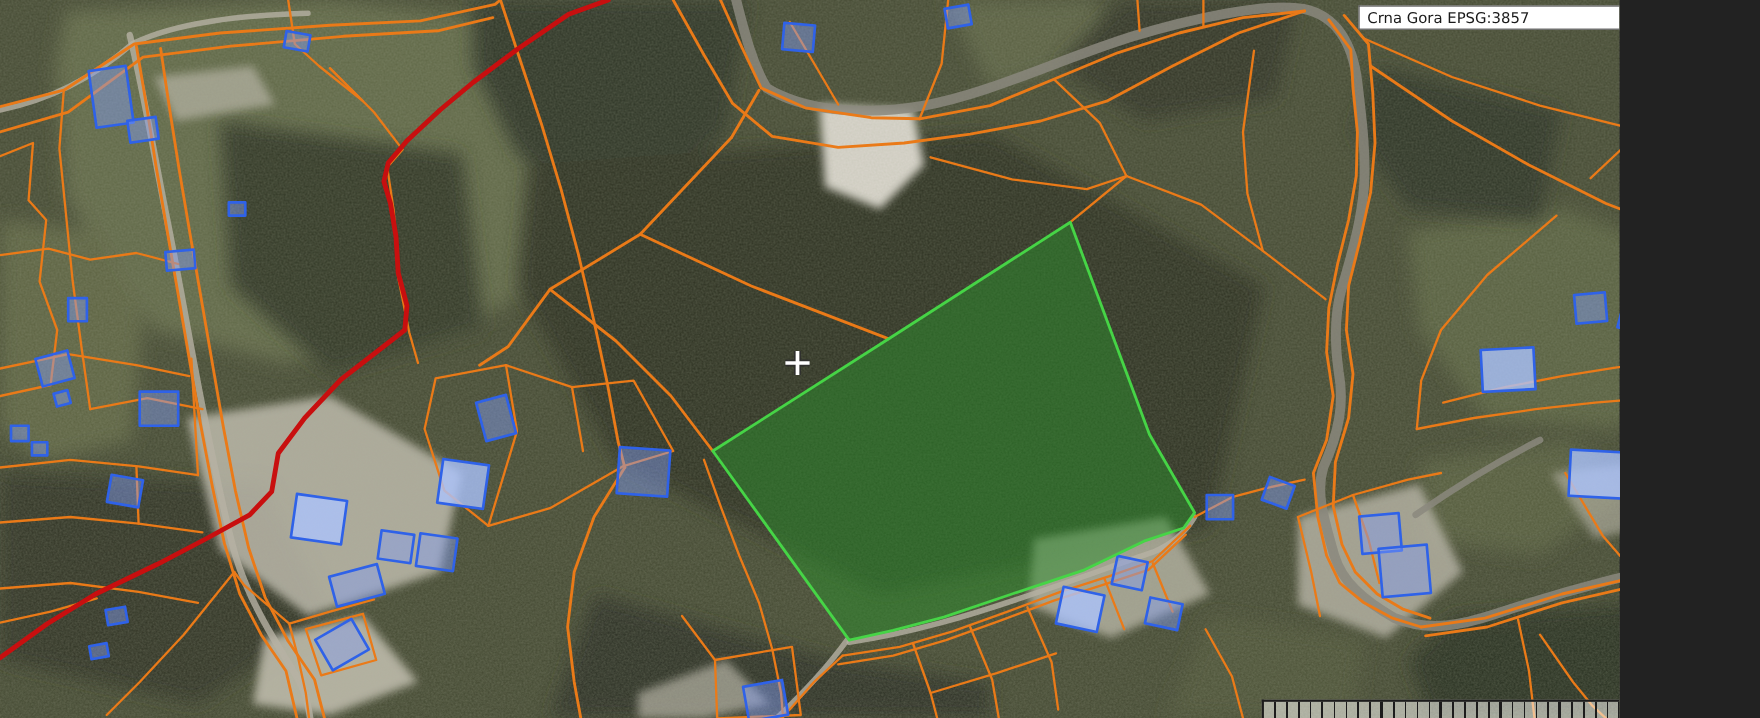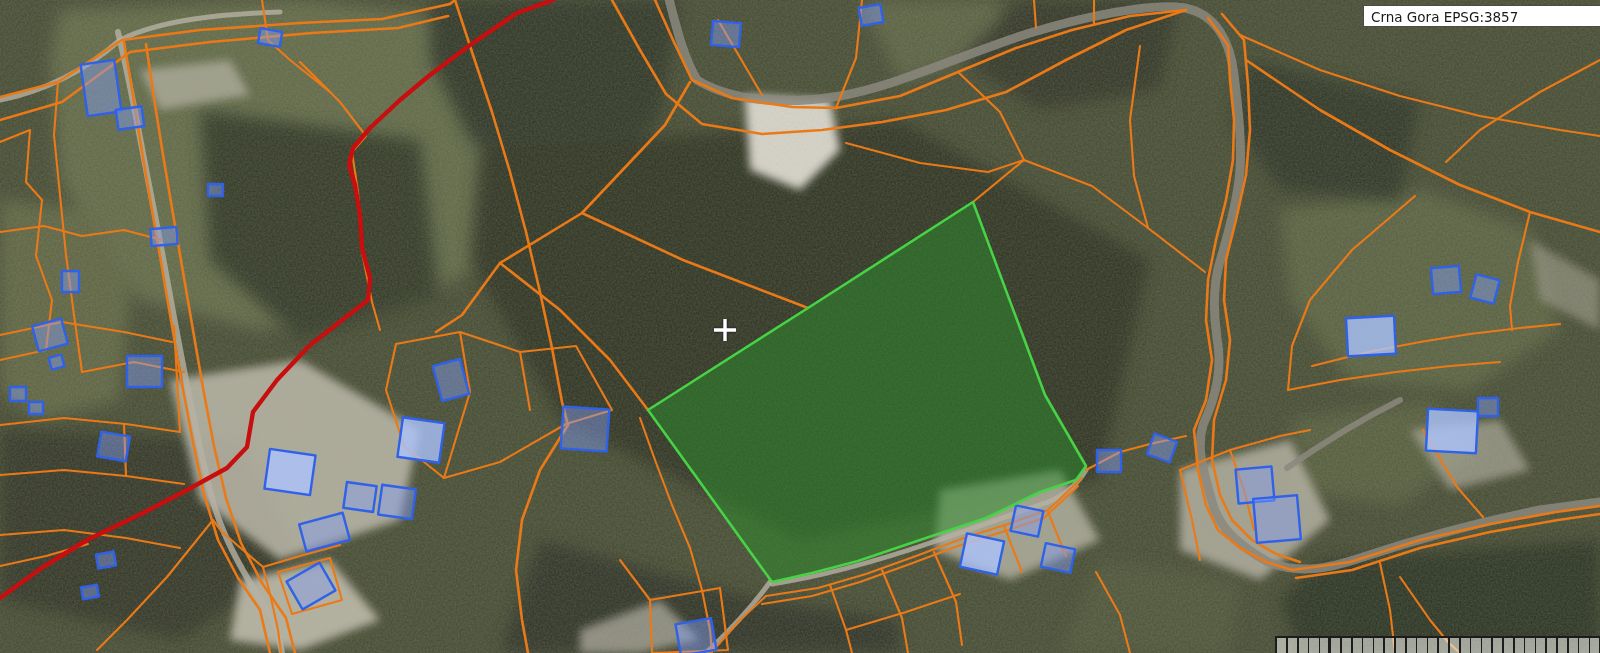--- a/index.html
+++ b/index.html
@@ -1,17 +1,17 @@
 <!DOCTYPE html>
 <html style="--parcel-boundary: #EA7A18; --marked-road: #C80F0F; --building-stroke: #2F62E8; --building-fill: rgba(130,158,245,0.45); --building-fill-bright: rgba(172,196,255,0.78); --selected-parcel-stroke: #46D446; --selected-parcel-fill: rgba(44,140,44,0.52); --crosshair: #FFFFFF;"><head>
 <meta charset="utf-8">
 <style>
   html,body{margin:0;padding:0;background:#222;}
   #viewport{
-    position:relative;width:1600px;height:653px;overflow:hidden;
+    position:relative;width:1472px;height:653px;overflow:hidden;
     font-family:"DejaVu Sans", sans-serif;
     background:#454a33;
   }
   #viewport svg{position:absolute;left:0;top:0;display:block;}
 
   
   .parcel{stroke:var(--parcel-boundary,#EA7A18);stroke-width:2.6;fill:none;
           stroke-linejoin:round;stroke-linecap:round;}
   .parcel.thin{stroke-width:2.1;}
   .redroad{stroke:var(--marked-road,#C80F0F);stroke-width:4.4;fill:none;

